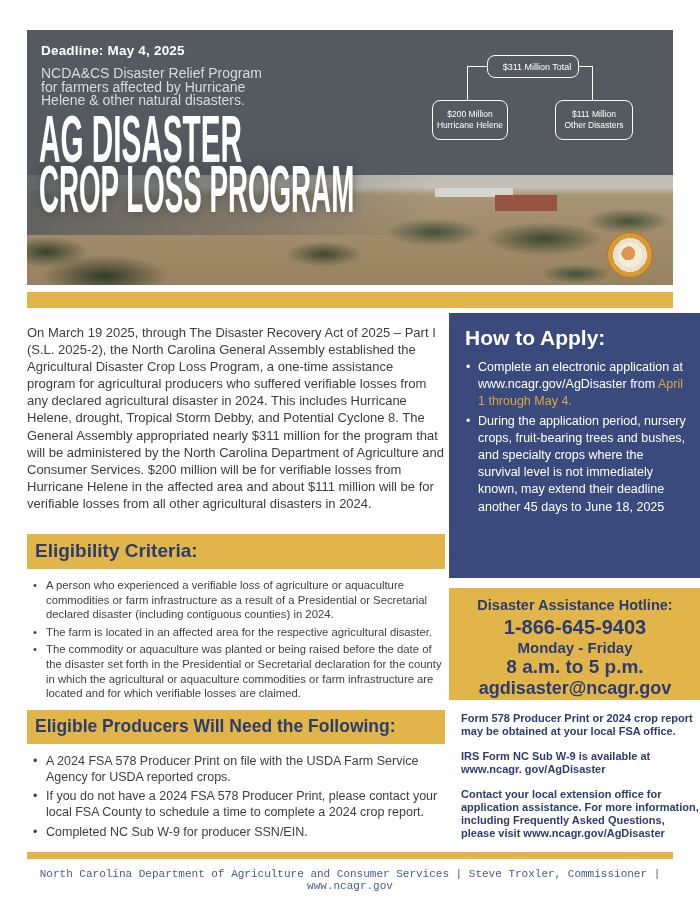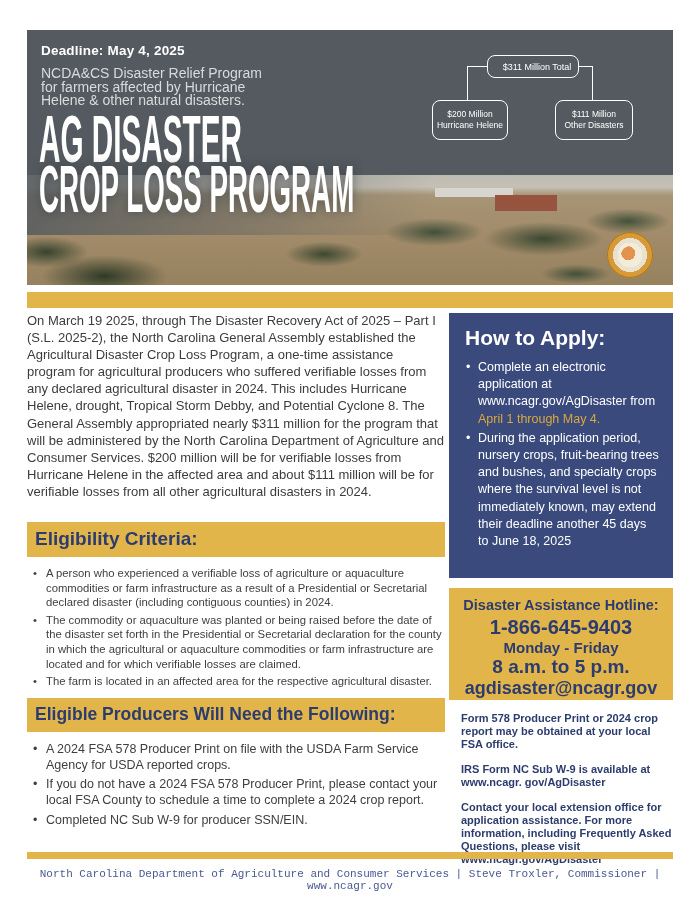--- a/index.html
+++ b/index.html
@@ -43,33 +43,33 @@
     background:radial-gradient(circle, #f2ecd9 0 38%, #e8e2cf 38% 52%, #d89a36 52% 74%, #c9952c 74% 100%);
     box-shadow:0 0 0 1px #a87820 inset; }
   .seal-inner { position:absolute; left:14px; top:14px; width:18px; height:18px; border-radius:50%;
     background:radial-gradient(circle at 40% 40%, #e07b2a 0 45%, #f2ecd9 45% 100%); opacity:.8; }
 
   
   .gold-divider { position:absolute; left:27px; top:292px; width:646px; height:16px; background:#e2b54b; }
   .bottom-gold { position:absolute; left:27px; top:852px; width:646px; height:7px; background:#e2b54b; }
 
   
-  .left-col { position:absolute; left:27px; top:312px; width:418px; color:#3e3e3e; }
+  .left-col { position:absolute; left:27px; top:324px; width:418px; color:#3e3e3e; }
   .intro { font-size:13px; line-height:17.1px; color:#3c3c3c; }
   .section-bar { background:#e2b54b; color:#2c3c6e; font-weight:700; padding:6px 8px 7px 8px; margin-top:9px; }
   .section-bar.sb1 { font-size:19px; margin-top:22px; }
   .section-bar.sb2 { font-size:17.5px; }
   ul.bullets { list-style:none; margin-top:9px; padding-left:6px; }
   ul.bullets li { position:relative; padding-left:13px; margin-bottom:3px; }
   ul.bullets li::before { content:"•"; position:absolute; left:0; top:0; }
   ul.bullets.small li { font-size:11.3px; line-height:14.6px; }
   ul.bullets.med li { font-size:12.5px; line-height:16.2px; }
 
   
-  .right-col { position:absolute; left:449px; top:313px; width:224px; }
+  .right-col { position:absolute; left:449px; top:313px; width:252px; }
   .apply-box { background:#3a4a7c; color:#fff; height:265px; padding:13px 14px 0 16px; }
   .apply-box h2 { font-size:21px; font-weight:700; margin-bottom:9px; }
   .apply-box ul { list-style:none; }
   .apply-box li { position:relative; padding-left:13px; font-size:12.5px; line-height:17.2px; margin-bottom:2px; }
   .apply-box li::before { content:"•"; position:absolute; left:1px; top:0; }
   .gold-text { color:#d9a83f; }
   .hotline-box { background:#e2b54b; color:#2c3c6e; margin-top:10px; height:112px; padding-top:9px; text-align:center; font-weight:700; }
   .hotline-title { font-size:14.5px; }
   .hotline-phone { font-size:20px; margin-top:3px; }
   .hotline-days  { font-size:15px; }
@@ -123,22 +123,22 @@
   <div class="gold-divider"></div>
 
   <section class="left-col">
     <p class="intro">On March 19 2025, through The Disaster Recovery Act of 2025 – Part I (S.L. 2025-2), the North Carolina General Assembly established the Agricultural Disaster Crop Loss Program, a one-time assistance program for agricultural producers who suffered verifiable losses from any declared agricultural disaster in 2024. This includes Hurricane Helene, drought, Tropical Storm Debby, and Potential Cyclone 8. The General Assembly appropriated nearly $311 million for the program that will be administered by the North Carolina Department of Agriculture and Consumer Services. $200 million will be for verifiable losses from Hurricane Helene in the affected area and about $111 million will be for verifiable losses from all other agricultural disasters in 2024.</p>
 
     <div class="section-bar sb1">
       <span>Eligibility Criteria:</span>
     </div>
     <ul class="bullets small">
       <li>A person who experienced a verifiable loss of agriculture or aquaculture commodities or farm infrastructure as a result of a Presidential or Secretarial declared disaster (including contiguous counties) in 2024.</li>
+      <li>The farm is located in an affected area for the respective agricultural disaster.</li>
       <li>The commodity or aquaculture was planted or being raised before the date of the disaster set forth in the Presidential or Secretarial declaration for the county in which the agricultural or aquaculture commodities or farm infrastructure are located and for which verifiable losses are claimed.</li>
-      <li>The farm is located in an affected area for the respective agricultural disaster.</li>
     </ul>
 
     <div class="section-bar sb2">
       <span>Eligible Producers Will Need the Following:</span>
     </div>
     <ul class="bullets med">
       <li>A 2024 FSA 578 Producer Print on file with the USDA Farm Service Agency for USDA reported crops.</li>
       <li>If you do not have a 2024 FSA 578 Producer Print, please contact your local FSA County to schedule a time to complete a 2024 crop report.</li>
       <li>Completed NC Sub W-9 for producer SSN/EIN.</li>
     </ul>

